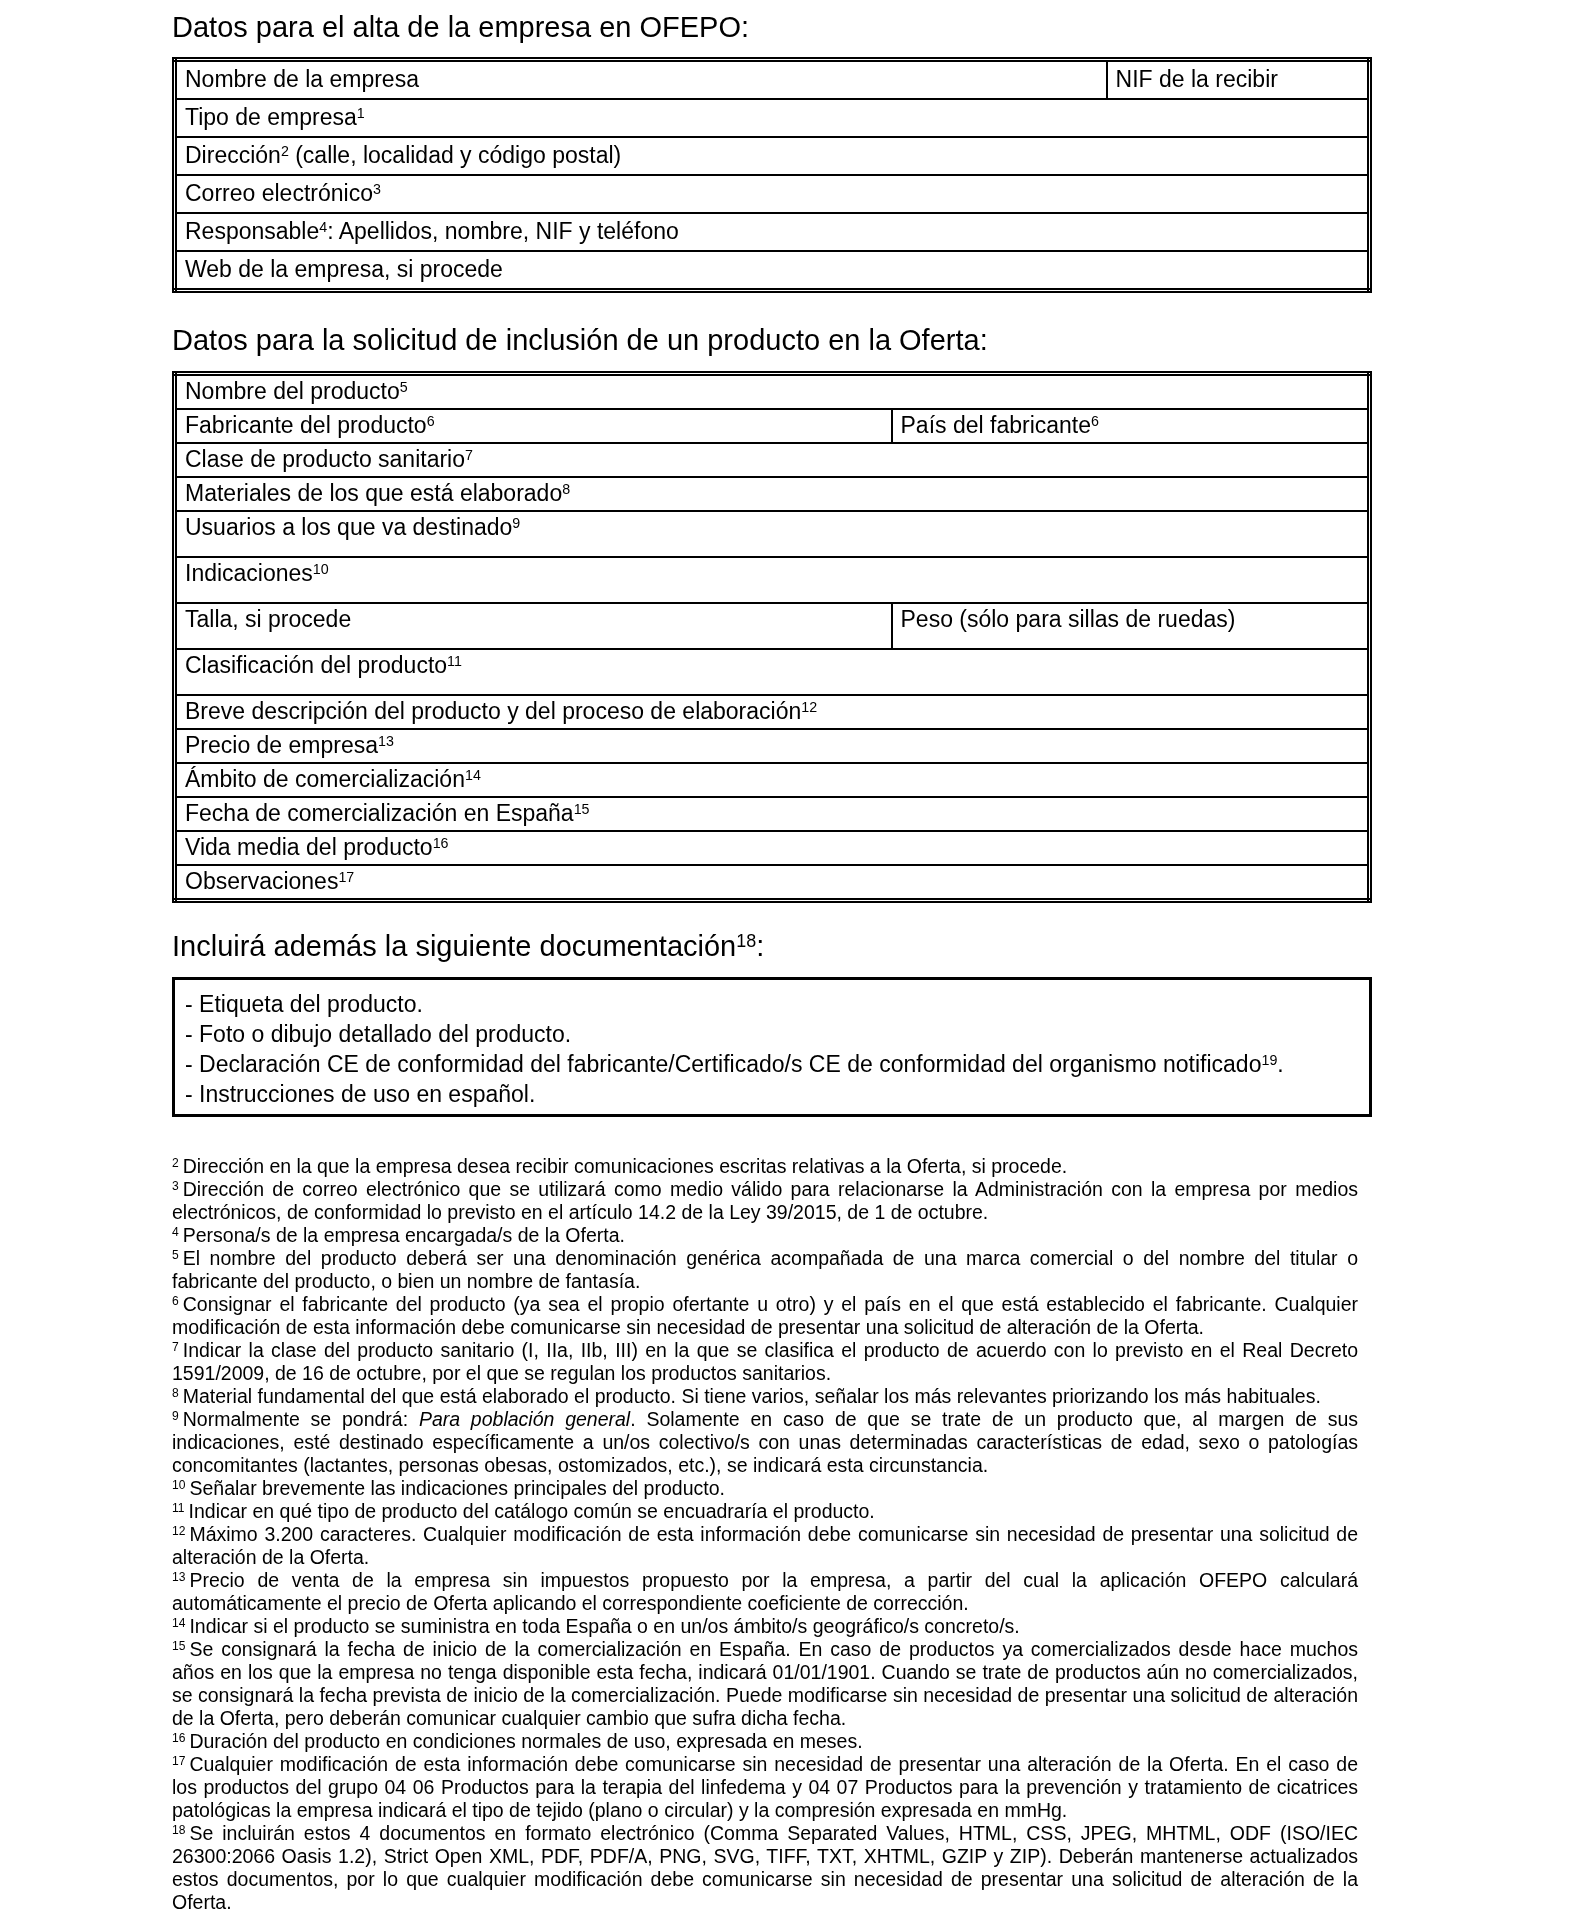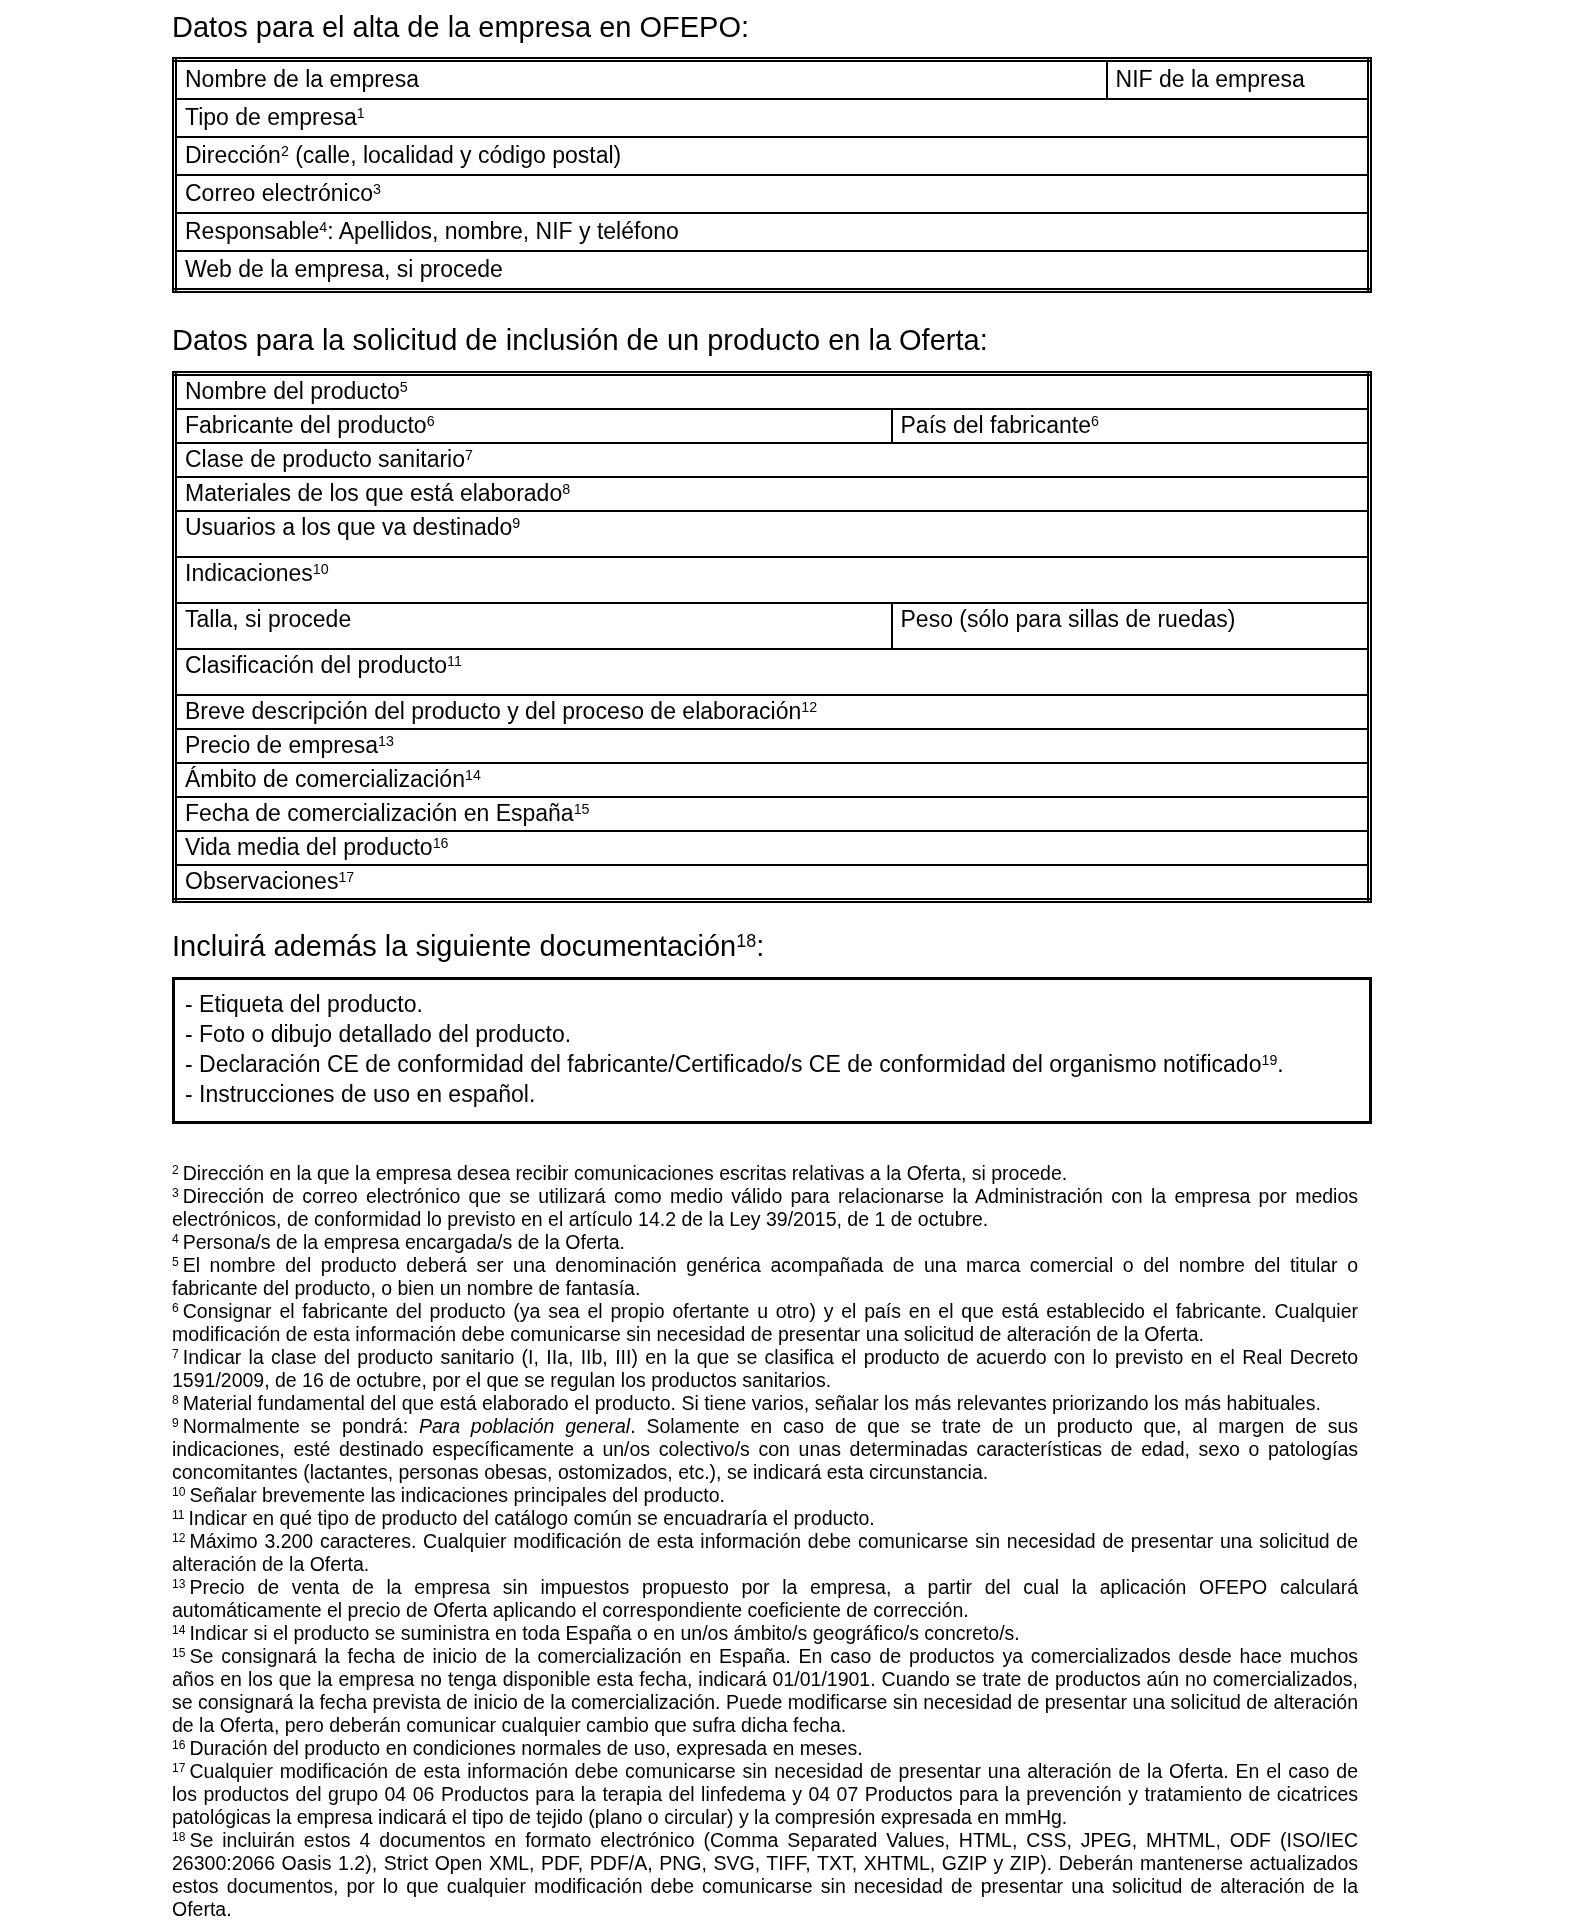--- a/index.html
+++ b/index.html
@@ -45,21 +45,21 @@
     line-height: 0;
     vertical-align: baseline;
     position: relative;
     top: -0.48em;
   }
 
   .doc-box {
     box-sizing: border-box;
     width: 1200px;
     border: 3px solid #000;
-    padding: 9px 14px 12px 10px;
+    padding: 9px 14px 5px 10px;
     font-size: 23px;
     line-height: 30px;
   }
 
   .footnotes {
     width: 1186px;
     margin-top: 38px;
     font-size: 19.5px;
     line-height: 23px;
     text-align: justify;
@@ -75,21 +75,21 @@
   <h1 class="section-title" id="title-company">Datos para el alta de la empresa en OFEPO:</h1>
 
   <table class="form t1">
     <colgroup>
         <col style="width:78%">
         <col style="width:22%">
       </colgroup>
     <tbody>
         <tr>
       <td><span>Nombre de la empresa</span></td>
-      <td><span>NIF de la empresa</span></td>
+      <td><span>NIF de la recibir</span></td>
     </tr>
     <tr>
       <td colspan="2"><span>Tipo de empresa</span><sup>1</sup></td>
     </tr>
     <tr>
       <td colspan="2"><span>Dirección</span><sup>2</sup><span> (calle, localidad y código postal)</span></td>
     </tr>
     <tr>
       <td colspan="2"><span>Correo electrónico</span><sup>3</sup></td>
     </tr>

